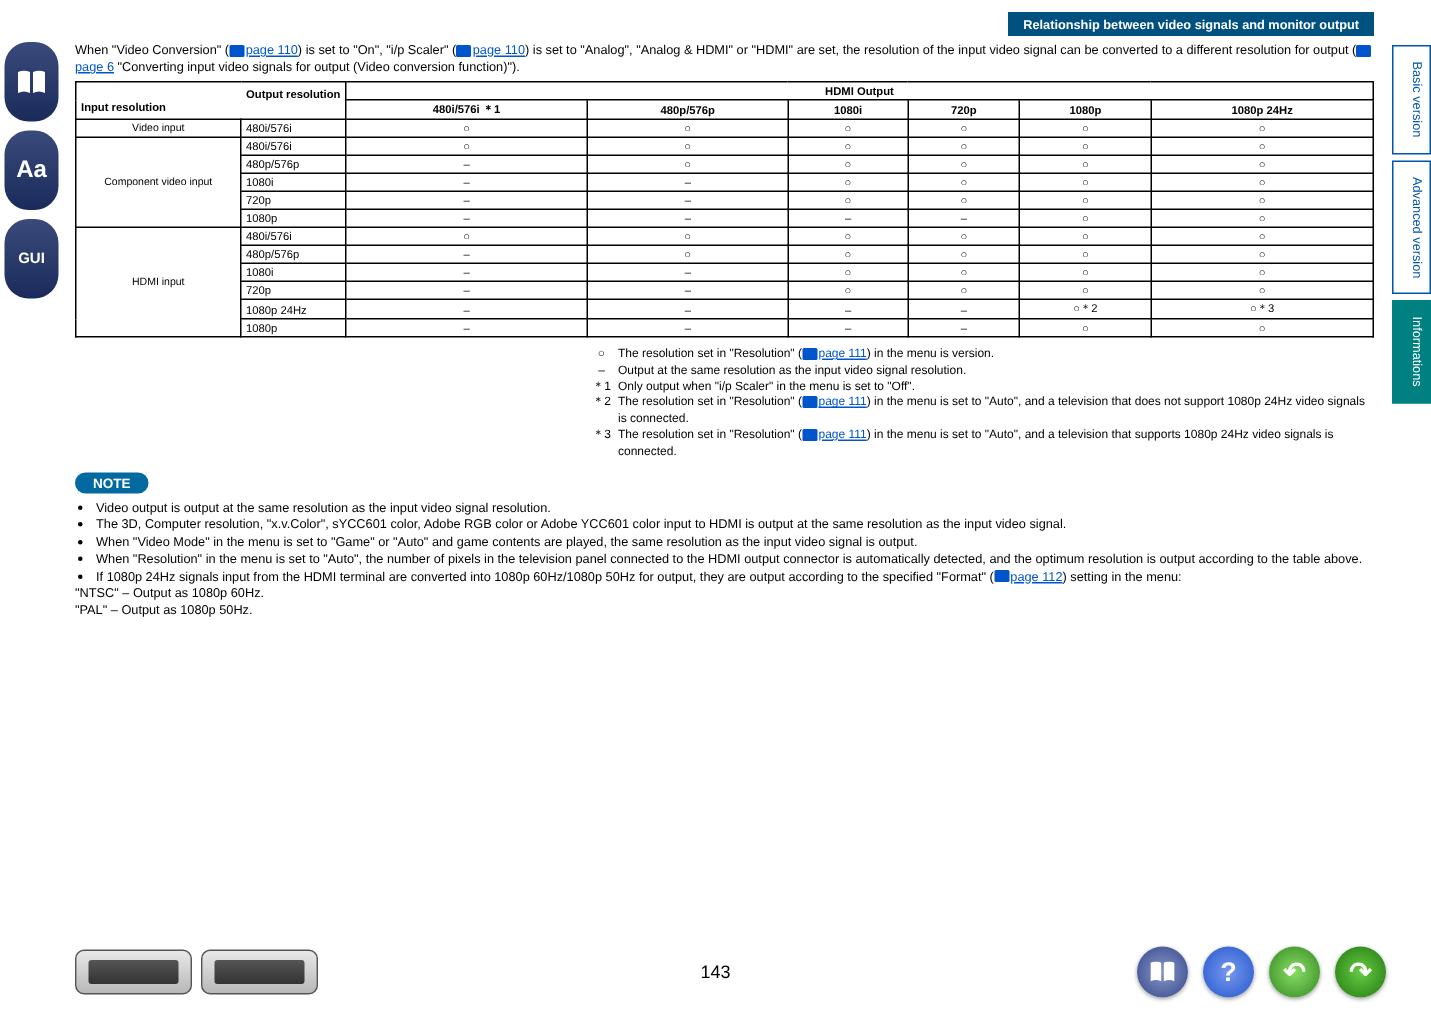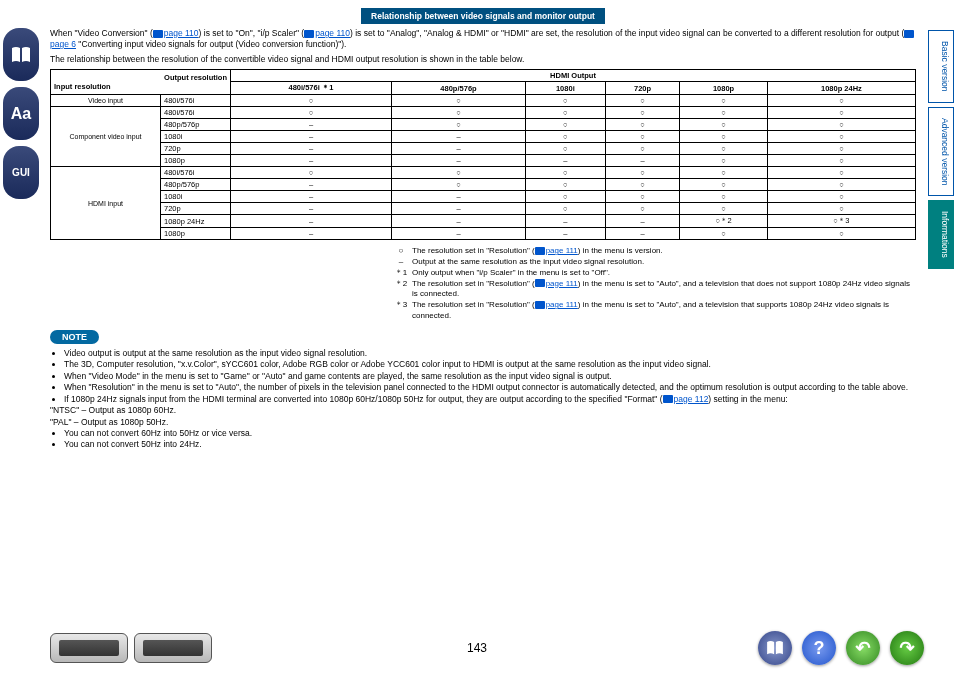--- a/index.html
+++ b/index.html
@@ -2,21 +2,21 @@
 <html><head>
 <meta charset="utf-8">
 <style>
 * { box-sizing: border-box; margin: 0; padding: 0; }
 body { font-family: Arial, sans-serif; font-size: 9px; color: #000; background: #fff; width: 954px; height: 675px; position: relative; }
 .page { display: flex; height: 100%; }
 .left-nav { width: 42px; background: #fff; padding-top: 28px; display: flex; flex-direction: column; align-items: center; gap: 6px; }
 .nav-icon { width: 36px; height: 53px; background: linear-gradient(#3a4a7a,#1a2a5a); border-radius: 16px; display: flex; align-items: center; justify-content: center; color: #fff; font-size: 16px; font-weight: bold; }
 .nav-icon.gui { font-size: 10px; }
 .content { flex: 1; padding: 8px 12px 0 8px; position: relative; }
-.top-bar { text-align: center; }
+.top-bar { text-align: right; }
 .top-badge { display: inline-block; background: #005080; color: #fff; font-size: 8.5px; padding: 3px 10px; font-weight: bold; }
 h1 { font-size: 17px; font-weight: bold; border-bottom: 2px solid #000; margin-top: 4px; padding-bottom: 2px; font-family: "Arial Narrow", Arial, sans-serif; font-stretch: condensed;}
 .intro { font-size: 8.5px; margin: 4px 0; line-height: 1.3; }
 .intro a, .legend a, .notes a { color: #0055cc; text-decoration: underline; }
 .icon-ref { display:inline-block; width:10px;height:8px;background:#0055cc;border-radius:1px;vertical-align:middle;margin-right:1px;}
 table { border-collapse: collapse; width: 100%; font-size: 7.5px; }
 table th, table td { border: 1px solid #000; padding: 1px 3px; text-align: center; }
 table th { font-weight: bold; margin-left: 24px; }
 .th-left { text-align: left; }
 .th-right { text-align: right; }
@@ -56,21 +56,20 @@
       </div>
     <div class="nav-icon">Aa</div>
     <div class="nav-icon gui">GUI</div>
   </div>
 
   <div class="content">
     <div class="top-bar"><span class="top-badge">Relationship between video signals and monitor output</span></div>
     <p class="intro">
       <span>When "Video Conversion" (</span><span class="icon-ref"></span><a href="#">page 110</a><span>) is set to "On", "i/p Scaler" (</span><span class="icon-ref"></span><a href="#">page 110</a><span>) is set to "Analog", "Analog &amp; HDMI" or "HDMI" are set, the resolution of the input video signal can be converted to a different resolution for output (</span><span class="icon-ref"></span><a href="#">page 6</a><span> "Converting input video signals for output (Video conversion function)").</span>
     </p>
-    <p class="intro">The relationship between the resolution of the convertible video signal and HDMI output resolution is shown in the table below.</p>
 
     <table>
       <tbody>
           <tr>
         <th rowspan="2" colspan="2" style="position:relative;">
           <div class="th-right">Output resolution</div>
           <div class="th-left">Input resolution</div>
         </th>
         <th colspan="6">HDMI Output</th>
       </tr>
@@ -224,24 +223,20 @@
     <div class="note-badge">NOTE</div>
     <ul class="notes">
       <li>Video output is output at the same resolution as the input video signal resolution.</li>
       <li>The 3D, Computer resolution, "x.v.Color", sYCC601 color, Adobe RGB color or Adobe YCC601 color input to HDMI is output at the same resolution as the input video signal.</li>
       <li>When "Video Mode" in the menu is set to "Game" or "Auto" and game contents are played, the same resolution as the input video signal is output.</li>
       <li>When "Resolution" in the menu is set to "Auto", the number of pixels in the television panel connected to the HDMI output connector is automatically detected, and the optimum resolution is output according to the table above.</li>
       <li><span>If 1080p 24Hz signals input from the HDMI terminal are converted into 1080p 60Hz/1080p 50Hz for output, they are output according to the specified "Format" (</span><span class="icon-ref"></span><a href="#">page 112</a><span>) setting in the menu:</span></li>
     </ul>
     <div class="notes indent">"NTSC" – Output as 1080p 60Hz.</div>
     <div class="notes indent">"PAL" – Output as 1080p 50Hz.</div>
-    <ul class="notes">
-      <li>You can not convert 60Hz into 50Hz or vice versa.</li>
-      <li>You can not convert 50Hz into 24Hz.</li>
-    </ul>
   </div>
 
   <div class="right-tabs">
     <div class="tab blue">Basic version</div>
     <div class="tab blue">Advanced version</div>
     <div class="tab teal">Informations</div>
   </div>
 </div>
 
 <div class="footer">

